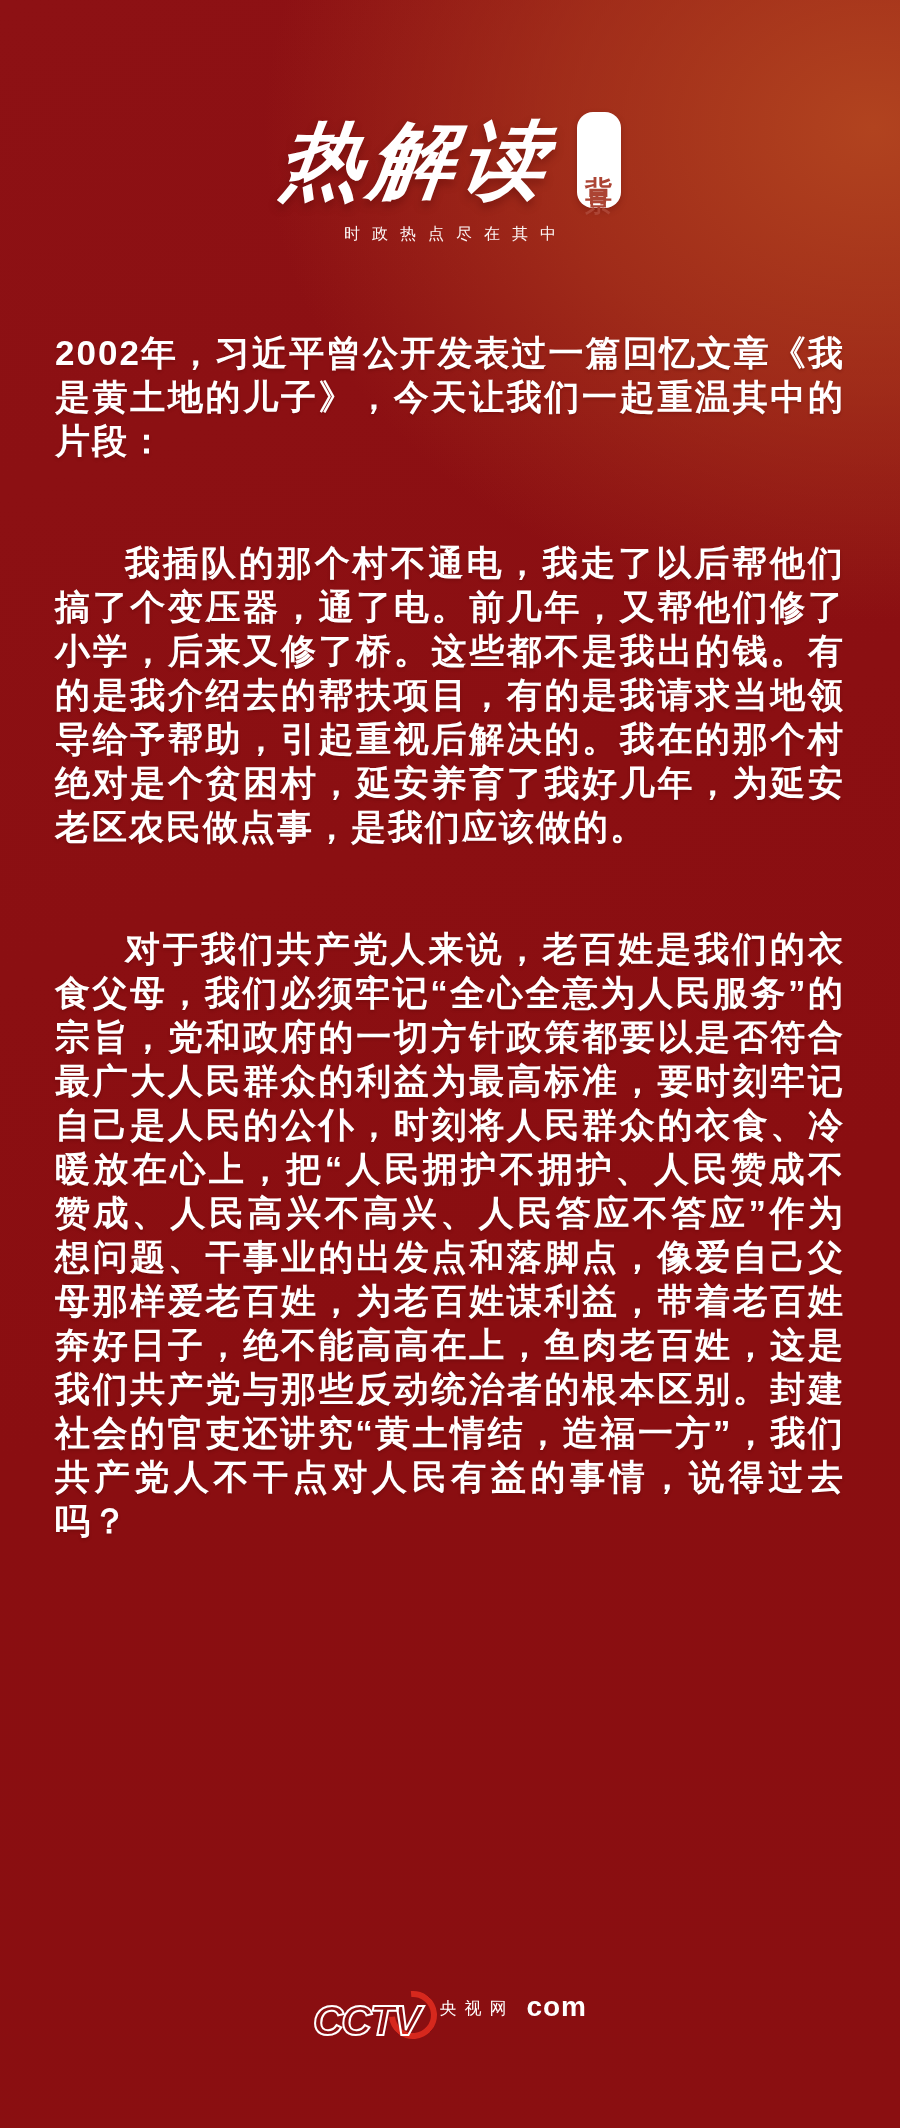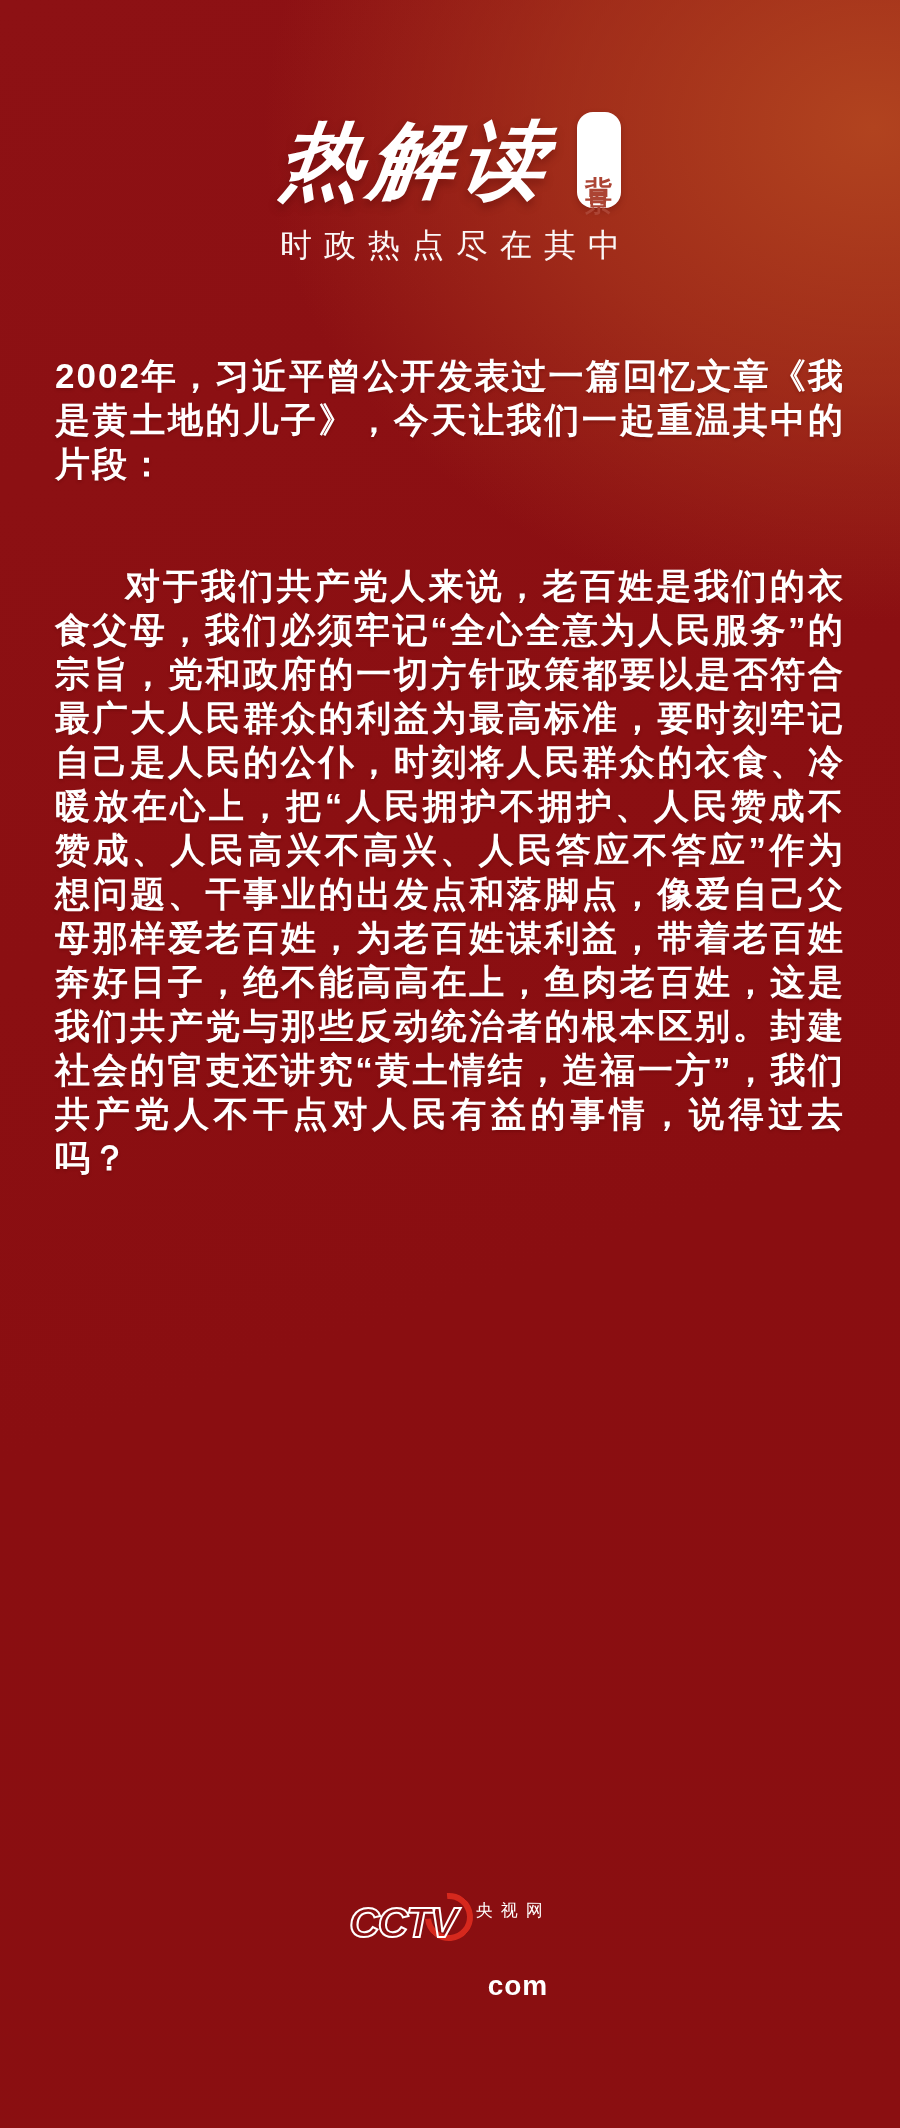--- a/index.html
+++ b/index.html
@@ -30,75 +30,76 @@
     width: 44px; height: 96px; background: #ffffff; border-radius: 16px;
     display: flex; align-items: center; justify-content: center;
     box-shadow: 0 3px 6px rgba(70,0,0,0.25);
   }
   .badge-text {
     writing-mode: vertical-rl; text-orientation: upright;
     color: #ac4434; font-size: 27px; font-weight: 600; letter-spacing: 12px;
     text-indent: 0; margin-bottom: -12px;
   }
   .tagline {
-    margin-top: 16px; font-size: 32px; letter-spacing: 12px;
+    margin-top: 16px; font-size: 16px; letter-spacing: 12px;
     padding-left: 12px; 
     color: #ffffff; opacity: 0.96; white-space: nowrap;
   }
 
   
   .article { margin: 86px 55px 0 55px; }
   .intro, .quote {
     font-size: 35px; line-height: 44px; letter-spacing: 2px;
     text-align: justify; margin: 0;
     text-shadow: 0 2px 3px rgba(80,0,0,0.28);
     font-weight: 700;
   }
   .quote { margin-top: 78px; text-indent: 2em; }
 
   
   .footer {
-    position: absolute; left: 0; right: 0; top: 1892px;
+    position: absolute; left: 0; right: 0; top: 1990px;
     display: flex; justify-content: center;
   }
   .cctv-logo { position: relative; display: flex; align-items: flex-start; }
   .cctv-ring {
     position: absolute; left: 76px; top: 1px;
     width: 36px; height: 36px; border: 6px solid #d6281d;
     border-left-color: transparent; border-radius: 50%;
     transform: rotate(40deg); z-index: 1;
   }
   .cctv-text {
     position: relative; z-index: 2;
     font-size: 42px; font-weight: 900; font-style: italic;
     letter-spacing: -2px; line-height: 1;
     color: transparent; -webkit-text-stroke: 2px #ffffff;
     margin-top: 10px;
   }
-  .cctv-col { display: flex; flex-direction: column; margin-left: 20px; position: relative; z-index: 2; gap: 47px; }
+  .cctv-col { display: flex; flex-direction: row; margin-left: 20px; position: relative; z-index: 2; }
   .cctv-cn { font-size: 17px; letter-spacing: 8px; margin-top: 7px; white-space: nowrap; }
   .cctv-com { font-size: 28px; font-weight: 700; letter-spacing: 1px; line-height: 1; margin-top: 3px; margin-left: 12px; }
 </style>
 </head>
 <body>
 
 <div class="canvas">
 
   <div class="header">
     <div class="logo-row">
       <div class="logo-text">热解读</div>
       <div class="badge">
         <span class="badge-text">背景</span>
       </div>
     </div>
     <div class="tagline">时政热点尽在其中</div>
   </div>
 
   <div class="article">
     <p class="intro">2002年，习近平曾公开发表过一篇回忆文章《我是黄土地的儿子》，今天让我们一起重温其中的片段：</p>
+    <p class="quote">我插队的那个村不通电，我走了以后帮他们搞了个变压器，通了电。前几年，又帮他们修了小学，后来又修了桥。这些都不是我出的钱。有的是我介绍去的帮扶项目，有的是我请求当地领导给予帮助，引起重视后解决的。我在的那个村绝对是个贫困村，延安养育了我好几年，为延安老区农民做点事，是我们应该做的。</p>
     <p class="quote">对于我们共产党人来说，老百姓是我们的衣食父母，我们必须牢记“全心全意为人民服务”的宗旨，党和政府的一切方针政策都要以是否符合最广大人民群众的利益为最高标准，要时刻牢记自己是人民的公仆，时刻将人民群众的衣食、冷暖放在心上，把“人民拥护不拥护、人民赞成不赞成、人民高兴不高兴、人民答应不答应”作为想问题、干事业的出发点和落脚点，像爱自己父母那样爱老百姓，为老百姓谋利益，带着老百姓奔好日子，绝不能高高在上，鱼肉老百姓，这是我们共产党与那些反动统治者的根本区别。封建社会的官吏还讲究“黄土情结，造福一方”，我们共产党人不干点对人民有益的事情，说得过去吗？</p>
   </div>
 
   <div class="footer">
     <div class="cctv-logo">
       <span class="cctv-ring"></span>
       <span class="cctv-text">CCTV</span>
       <div class="cctv-col">
         <span class="cctv-cn">央视网</span>
         <span class="cctv-com">com</span>

